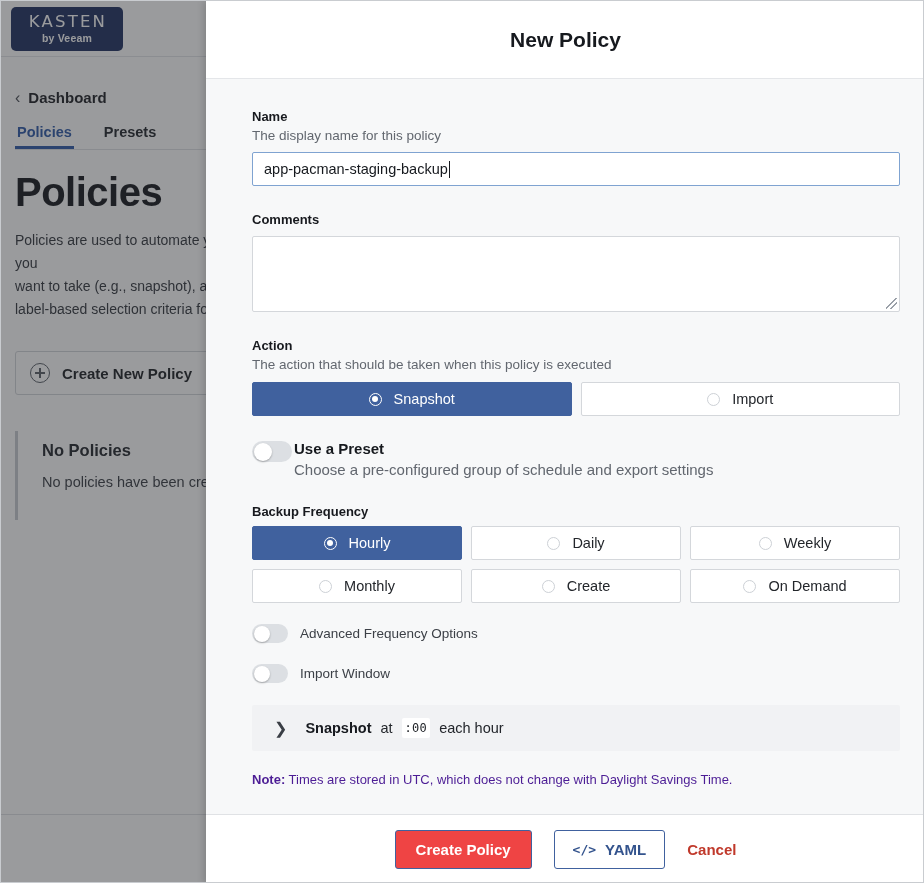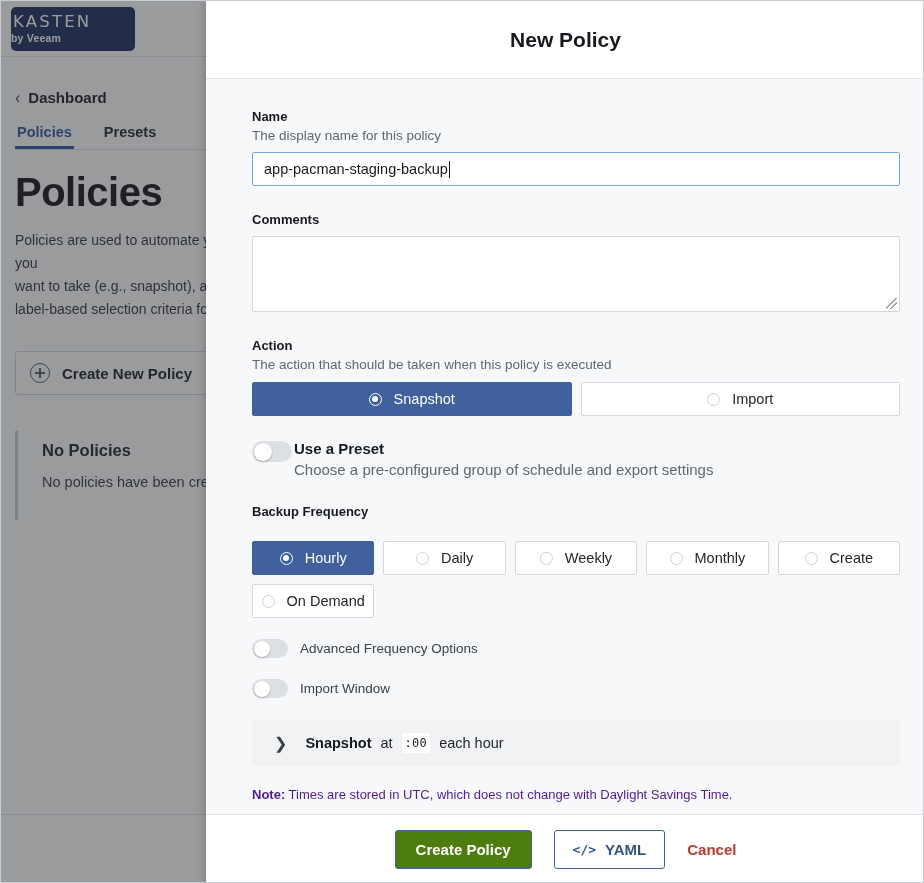--- a/index.html
+++ b/index.html
@@ -30,26 +30,27 @@
 
   .bg-topbar {
     height: 56px;
     background: #ffffff;
     border-bottom: 1px solid #e3e5e8;
     display: flex;
     align-items: center;
     padding-left: 10px;
   }
   .logo {
-    width: 124px;
+    width: 112px;
     height: 44px;
     background: #1f3060;
     border-radius: 5px;
     display: flex;
     flex-direction: column;
+    align-items: center;
     justify-content: center;
     line-height: 1;
   }
   .logo-main {
     color: #ffffff;
     font-size: 16.5px;
     letter-spacing: 2.2px;
     font-weight: 400;
     font-family: "DejaVu Sans", sans-serif;
     padding-left: 2px;
@@ -348,23 +349,23 @@
     gap: 12px;
     margin-top: 20px;
   }
   .mini-toggle-label {
     font-size: 13.5px;
     color: #3c4047;
   }
 
   .freq-grid {
     display: grid;
-    grid-template-columns: repeat(5, 1fr);
+    grid-template-columns: repeat(3, 1fr);
     gap: 9px;
-    margin-top: 22px;
+    margin-top: 7px;
   }
 
   .schedule-bar {
     margin-top: 22px;
     background: #f1f2f4;
     border-radius: 2px;
     height: 46px;
     display: flex;
     align-items: center;
     gap: 9px;
@@ -399,21 +400,21 @@
     flex: none;
     height: 70px;
     background: #ffffff;
     border-top: 1px solid #e0e2e5;
     display: flex;
     align-items: center;
     justify-content: center;
     gap: 22px;
   }
   .primary-btn {
-    background: #4d7c0f;
+    background: #ef4444;
     color: #ffffff;
     border: 1px solid #40619e;
     border-radius: 3px;
     font-size: 15px;
     font-weight: 700;
     padding: 10px 20px;
   }
   .yaml-btn {
     background: #ffffff;
     border: 1px solid #40619e;

